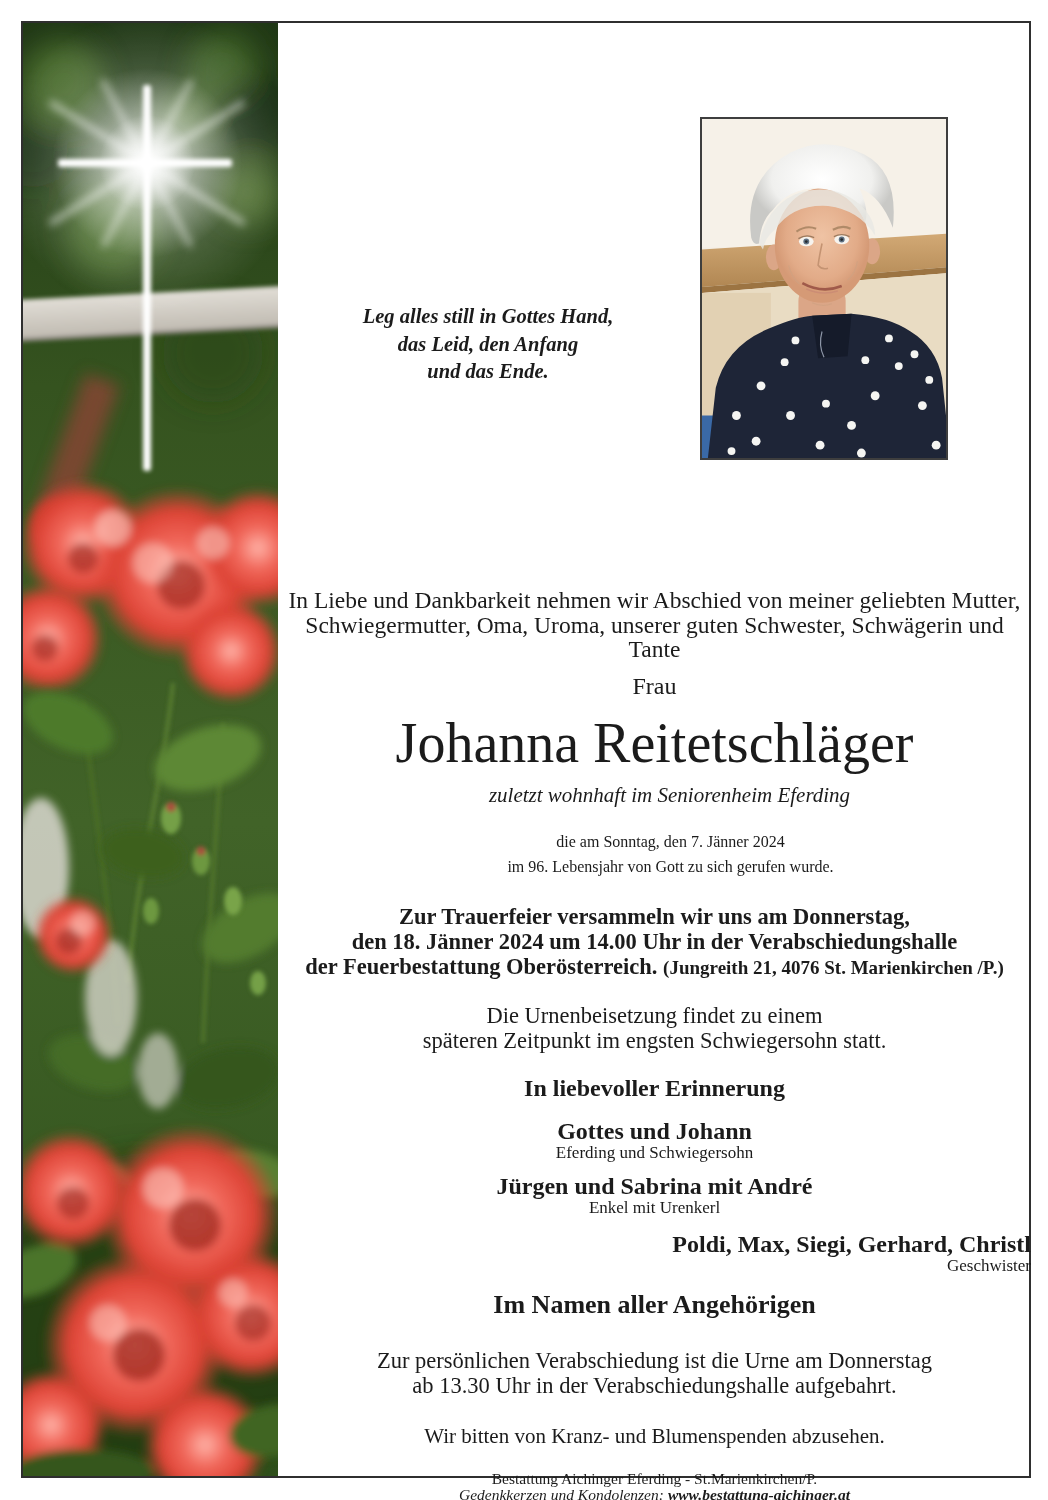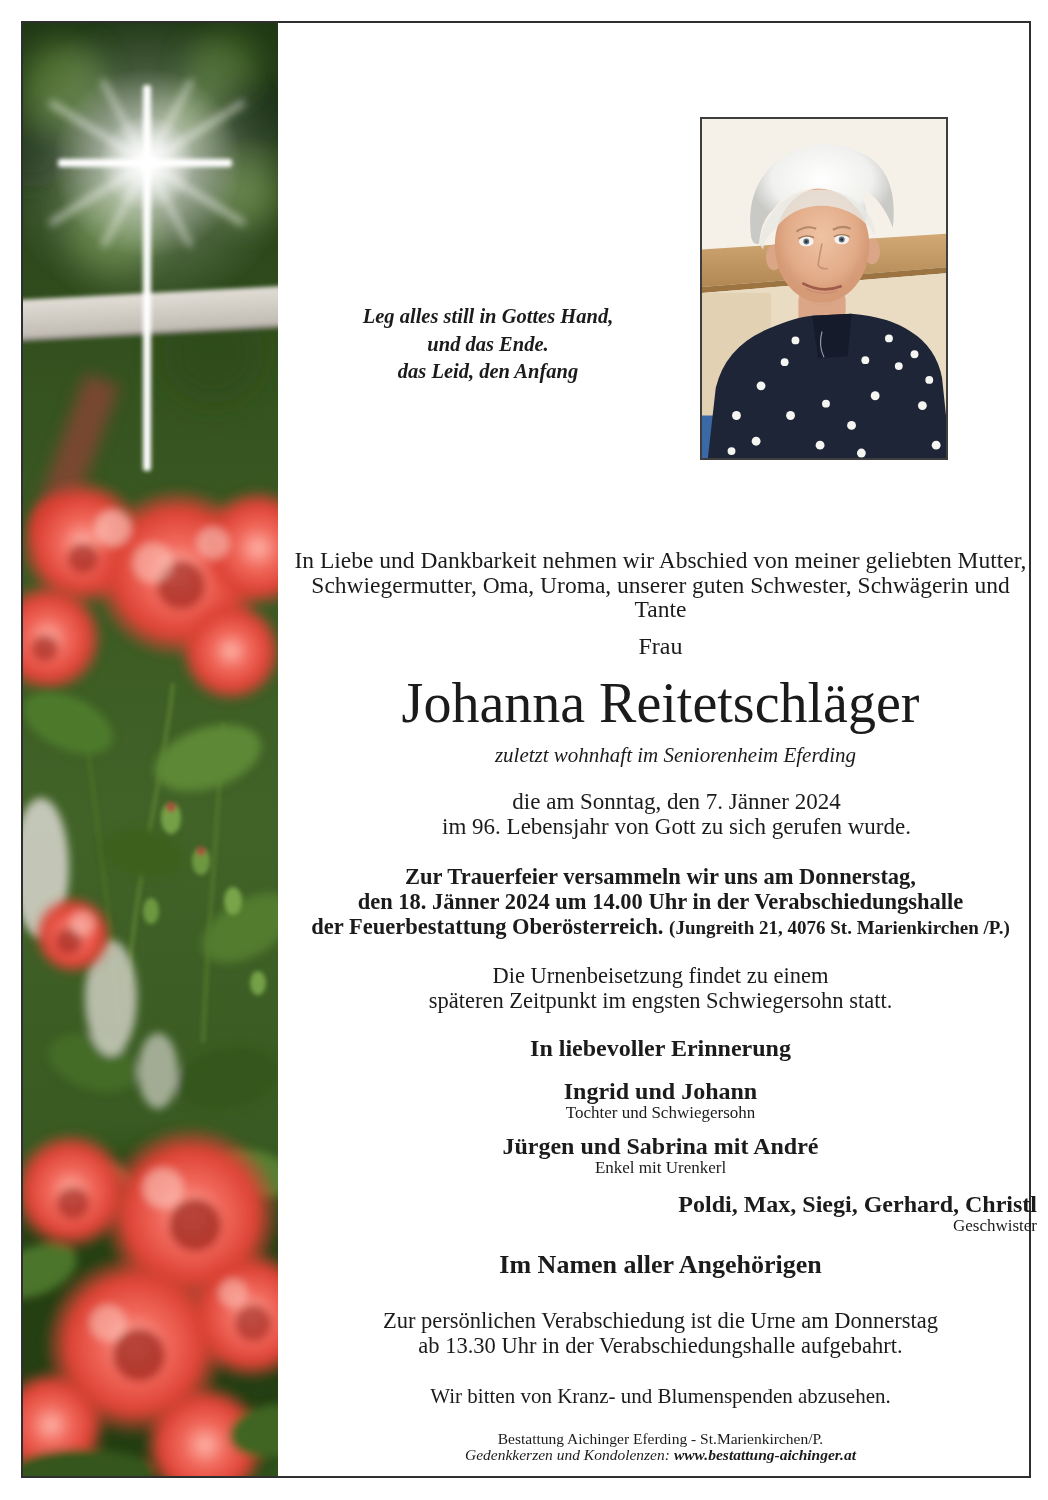--- a/index.html
+++ b/index.html
@@ -6,26 +6,26 @@
   body { width:1048px; height:1500px; background:#ffffff; font-family:"Liberation Serif","DejaVu Serif",serif; color:#1b1b1b; position:relative; }
   .page { position:absolute; inset:0; overflow:hidden;border-radius:13px; }
   .frame { position:absolute; left:21px; top:21px; width:1010px; height:1457px; border:2.5px solid #2f2f2f; }
   .strip { position:absolute; left:23px; top:23px; width:255px; height:1453px; overflow:hidden; }
   .strip svg { display:block; width:100%; height:100%; }
   .portrait { position:absolute; left:700px; top:117px; width:248px; height:343px; border:2px solid #3e3e3e; overflow:hidden; }
   .portrait svg { display:block; width:100%; height:100%; }
 
   .tblock { position:absolute; text-align:center; }
   .quote { left:298px; top:303px; width:380px; font-size:20.5px; line-height:27.5px; font-weight:bold; font-style:italic; }
-  .col { left:284px; width:753px; }
+  .col { left:278px; width:753px;margin-top:40px; }
   .intro { top:548px; font-size:23.5px; line-height:24.5px; }
   .frau { top:633px; font-size:24px; }
   .name { top:668px; font-size:56px; line-height:70px; }
   .residence { top:743px; font-size:21px; font-style:italic;padding-left:30px; }
-  .death { top:789px; font-size:23px; line-height:25px;padding-left:32px; }
+  .death { top:789px; font-size:16px; line-height:25px;padding-left:32px; }
   .funeral { top:864px; font-size:22.5px; line-height:25px;font-weight:bold; }
   .funeral .detail { font-size:19px; }
   .urn { top:963px; font-size:22.5px; line-height:25px; }
   .remembrance { top:1035px; font-size:24px; font-weight:bold; }
   .mourner { font-size:24px; font-weight:bold; line-height:26px; }
   .mourner .relation { font-size:17px; font-weight:normal; line-height:18px; }
   .m1 { top:1078px; } .m2 { top:1133px; } .m3 { top:1191px;text-align:right; }
   .closing { top:1250px; font-size:26px; font-weight:bold; }
   .viewing { top:1308px; font-size:22.5px; line-height:25px; }
   .flowers { top:1384px; font-size:21px; }
@@ -264,22 +264,22 @@
       <path d="M158,144 q-2,12 -10,19" stroke="#cfa181" stroke-width="1.2" fill="none" opacity="0.7"></path>
 
       <path d="M102,166 q20,11 40,3" stroke="#a05a4a" stroke-width="2.6" fill="none"></path>
       <path d="M106,172 q16,7 32,2" stroke="#c98a74" stroke-width="1.4" fill="none" opacity="0.8"></path>
       <path d="M112,186 q10,5 20,1" stroke="#cfa181" stroke-width="1.1" fill="none" opacity="0.7"></path>
     </svg>
   </div>
 
   <div class="tblock quote">
     <div>Leg alles still in Gottes Hand,</div>
+    <div>das Leid, den Anfang</div>
     <div>und das Ende.</div>
-    <div>das Leid, den Anfang</div>
   </div>
 
   <div class="tblock col intro">
     <div>In Liebe und Dankbarkeit nehmen wir Abschied von meiner geliebten Mutter,</div>
     <div>Schwiegermutter, Oma, Uroma, unserer guten Schwester, Schwägerin und Tante</div>
   </div>
 
   <div class="tblock col frau">Frau</div>
   <div class="tblock col name">Johanna Reitetschläger</div>
   <div class="tblock col residence">zuletzt wohnhaft im Seniorenheim Eferding</div>
@@ -299,22 +299,22 @@
   </div>
 
   <div class="tblock col urn">
     <div>Die Urnenbeisetzung findet zu einem</div>
     <div>späteren Zeitpunkt im engsten Schwiegersohn statt.</div>
   </div>
 
   <div class="tblock col remembrance">In liebevoller Erinnerung</div>
 
   <div class="tblock col mourner m1">
-    <div>Ingrid und Johann</div>
-    <div class="relation">Tochter und Schwiegersohn</div>
+    <div>Gottes und Johann</div>
+    <div class="relation">Eferding und Schwiegersohn</div>
   </div>
   <div class="tblock col mourner m2">
     <div>Jürgen und Sabrina mit André</div>
     <div class="relation">Enkel mit Urenkerl</div>
   </div>
   <div class="tblock col mourner m3">
     <div>Poldi, Max, Siegi, Gerhard, Christl</div>
     <div class="relation">Geschwister</div>
   </div>
 

